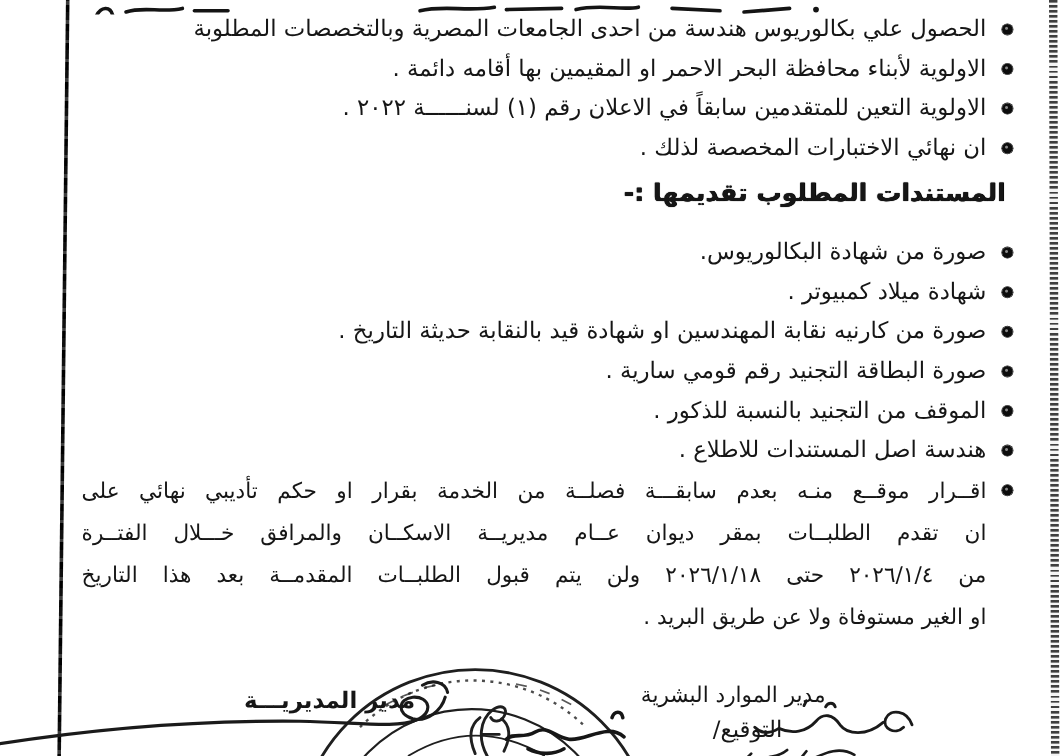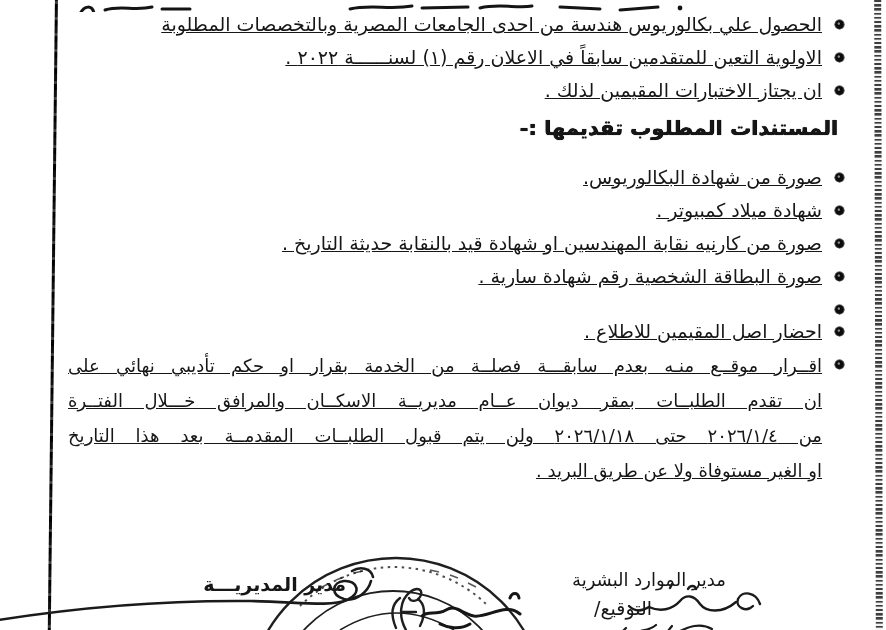--- a/index.html
+++ b/index.html
@@ -25,21 +25,21 @@
     transform-origin:top center;
     transform:rotate(0.65deg);
     background:repeating-linear-gradient(180deg,#101010 0 7px,#3c3c3c 7px 10px,#000 10px 16px);
   }
   
   .top-clip{position:absolute;top:0;left:60px;right:14px;height:12px;overflow:hidden;}
   
   .content{
     position:absolute;top:8px;right:42px;width:776px;
   }
-  ul.doc-list{list-style:none;margin:0;padding:0;text-decoration:underline;}
+  ul.doc-list{list-style:none;margin:0;padding:0;}
   ul.doc-list li{
     display:flex;align-items:flex-start;gap:13px;
     font-size:19px;line-height:33px;
   }
   ul.doc-list.tight li{line-height:32px;margin-bottom:1px;}
   .bullet{
     flex:0 0 auto;width:9px;height:9px;margin-top:12px;border-radius:50%;
     background:radial-gradient(circle at 42% 40%, #8a8a8a 0 0.8px, #0c0c0c 1.6px);
     box-shadow:0 0 0 .5px #111;
   }
@@ -54,21 +54,21 @@
   .closing li{flex-wrap:wrap;}
   .closing .lines{flex:1 1 auto;min-width:0;}
   .closing .cl{
     font-size:18px;line-height:35px;
     text-align:justify;text-align-last:justify;
   }
   .closing .cl.last{text-align:center;text-align-last:right;}
   
   .sig-right-title{
     position:absolute;top:569px;right:122px;width:230px;
-    text-align:center;font-size:18px;
+    text-align:left;font-size:18px;
   }
   .sig-right-label{
     position:absolute;top:597px;right:234px;font-size:19px;
   }
   .sig-left-title{
     position:absolute;top:573px;left:186px;width:160px;
     font-size:19px;font-weight:700;letter-spacing:.5px;
   }
   .overlay{position:absolute;inset:0;pointer-events:none;}
 </style>
@@ -98,53 +98,58 @@
 
   <div class="content">
 
     <ul class="doc-list">
       <li>
         <span class="bullet"></span>
         <span>الحصول علي بكالوريوس هندسة من احدى الجامعات المصرية وبالتخصصات المطلوبة</span>
       </li>
       <li>
         <span class="bullet"></span>
+        <span>الاولوية لأبناء محافظة البحر الاحمر او المقيمين بها أقامه دائمة .</span>
+      </li>
+      <li>
+        <span class="bullet"></span>
         <span>الاولوية التعين للمتقدمين سابقاً في الاعلان رقم (١) لسنــــــة ٢٠٢٢ .</span>
       </li>
       <li>
         <span class="bullet"></span>
-        <span>ان يجتاز الاختبارات المقيمين لذلك .</span>
+        <span>ان نهائي الاختبارات المخصصة لذلك .</span>
       </li>
     </ul>
 
     <div class="doc-heading">المستندات المطلوب تقديمها :-</div>
 
     <ul class="doc-list tight">
       <li>
         <span class="bullet"></span>
         <span>صورة من شهادة البكالوريوس.</span>
       </li>
       <li>
         <span class="bullet"></span>
         <span>شهادة ميلاد كمبيوتر .</span>
       </li>
       <li>
         <span class="bullet"></span>
         <span>صورة من كارنيه نقابة المهندسين او شهادة قيد بالنقابة حديثة التاريخ .</span>
       </li>
       <li>
         <span class="bullet"></span>
-        <span>صورة البطاقة الشخصية رقم شهادة سارية .</span>
-      </li>
-      <li>
-        <span class="bullet"></span>
-      </li>
-      <li>
-        <span class="bullet"></span>
-        <span>احضار اصل المقيمين للاطلاع .</span>
+        <span>صورة البطاقة التجنيد رقم قومي سارية .</span>
+      </li>
+      <li>
+        <span class="bullet"></span>
+        <span>الموقف من التجنيد بالنسبة للذكور .</span>
+      </li>
+      <li>
+        <span class="bullet"></span>
+        <span>هندسة اصل المستندات للاطلاع .</span>
       </li>
     </ul>
 
     <ul class="doc-list closing">
       <li>
         <span class="bullet"></span>
         <span class="lines">
           <span class="cl" style="display:block">اقــرار موقــع منـه بعدم سابقـــة فصلــة من الخدمة بقرار او حكم تأديبي نهائي على</span>
           <span class="cl" style="display:block">ان تقدم الطلبــات بمقر ديوان عــام مديريــة الاسكــان والمرافق خـــلال الفتــرة</span>
           <span class="cl" style="display:block">من ٢٠٢٦/١/٤ حتى ٢٠٢٦/١/١٨ ولن يتم قبول الطلبــات المقدمــة بعد هذا التاريخ</span>

